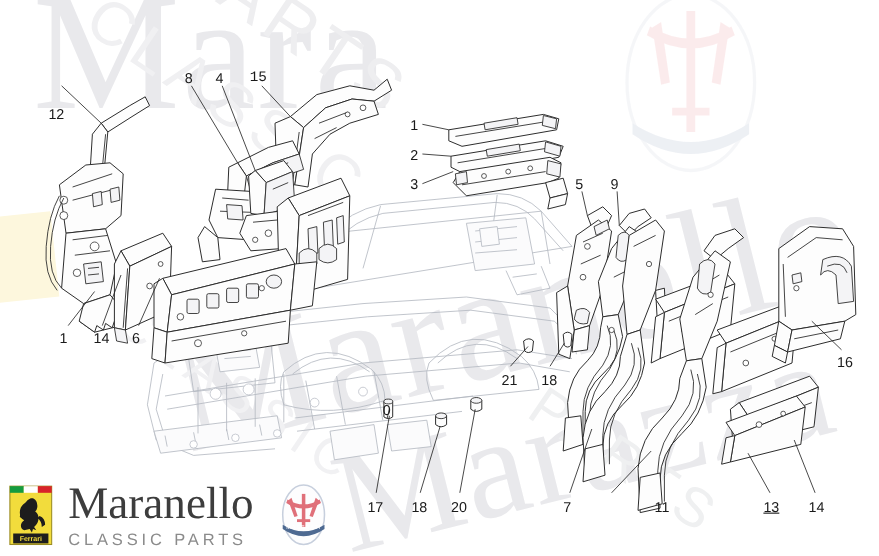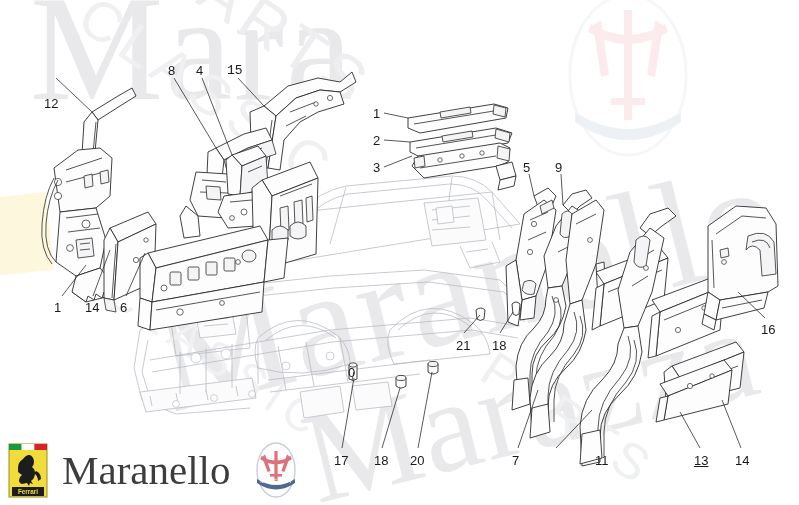--- a/index.html
+++ b/index.html
@@ -479,20 +479,21 @@
           <path d="M16 24 q-3 3 -3 7 l-3 -2 q0 -5 4 -7 Z"></path>
           <path d="M26 30 q4 3 4 8 l3 -2 q0 -6 -5 -8 Z"></path>
         </g>
         <rect x="4" y="44" width="32" height="9" fill="#1d1d1d"></rect>
         <text x="20" y="50.8" font-family="'Liberation Sans',sans-serif" font-size="6.4" font-weight="bold" fill="#f2dc3c" text-anchor="middle">Ferrari</text>
       </svg>
     </div>
 
     <div class="brand-text">
       <div class="brand-name">Maranello</div>
+      <div class="brand-sub">CLASSIC PARTS</div>
     </div>
 
     <div class="maserati-logo">
       <svg viewBox="0 0 48 58" width="48" height="58">
         <ellipse cx="24" cy="29" rx="19" ry="27" fill="#fdfdfe" stroke="#c7cfdd" stroke-width="1.4"></ellipse>
         <g fill="#e0707a">
           <rect x="22.4" y="10" width="3.2" height="30"></rect>
           <path d="M10 16 L13 13.5 L18.6 30 L15.6 31 Z"></path>
           <path d="M38 16 L35 13.5 L29.4 30 L32.4 31 Z"></path>
           <path d="M9.4 15 q14.6 9 29.2 0 l1.2 3.2 q-15.8 10 -31.6 0 Z"></path>

